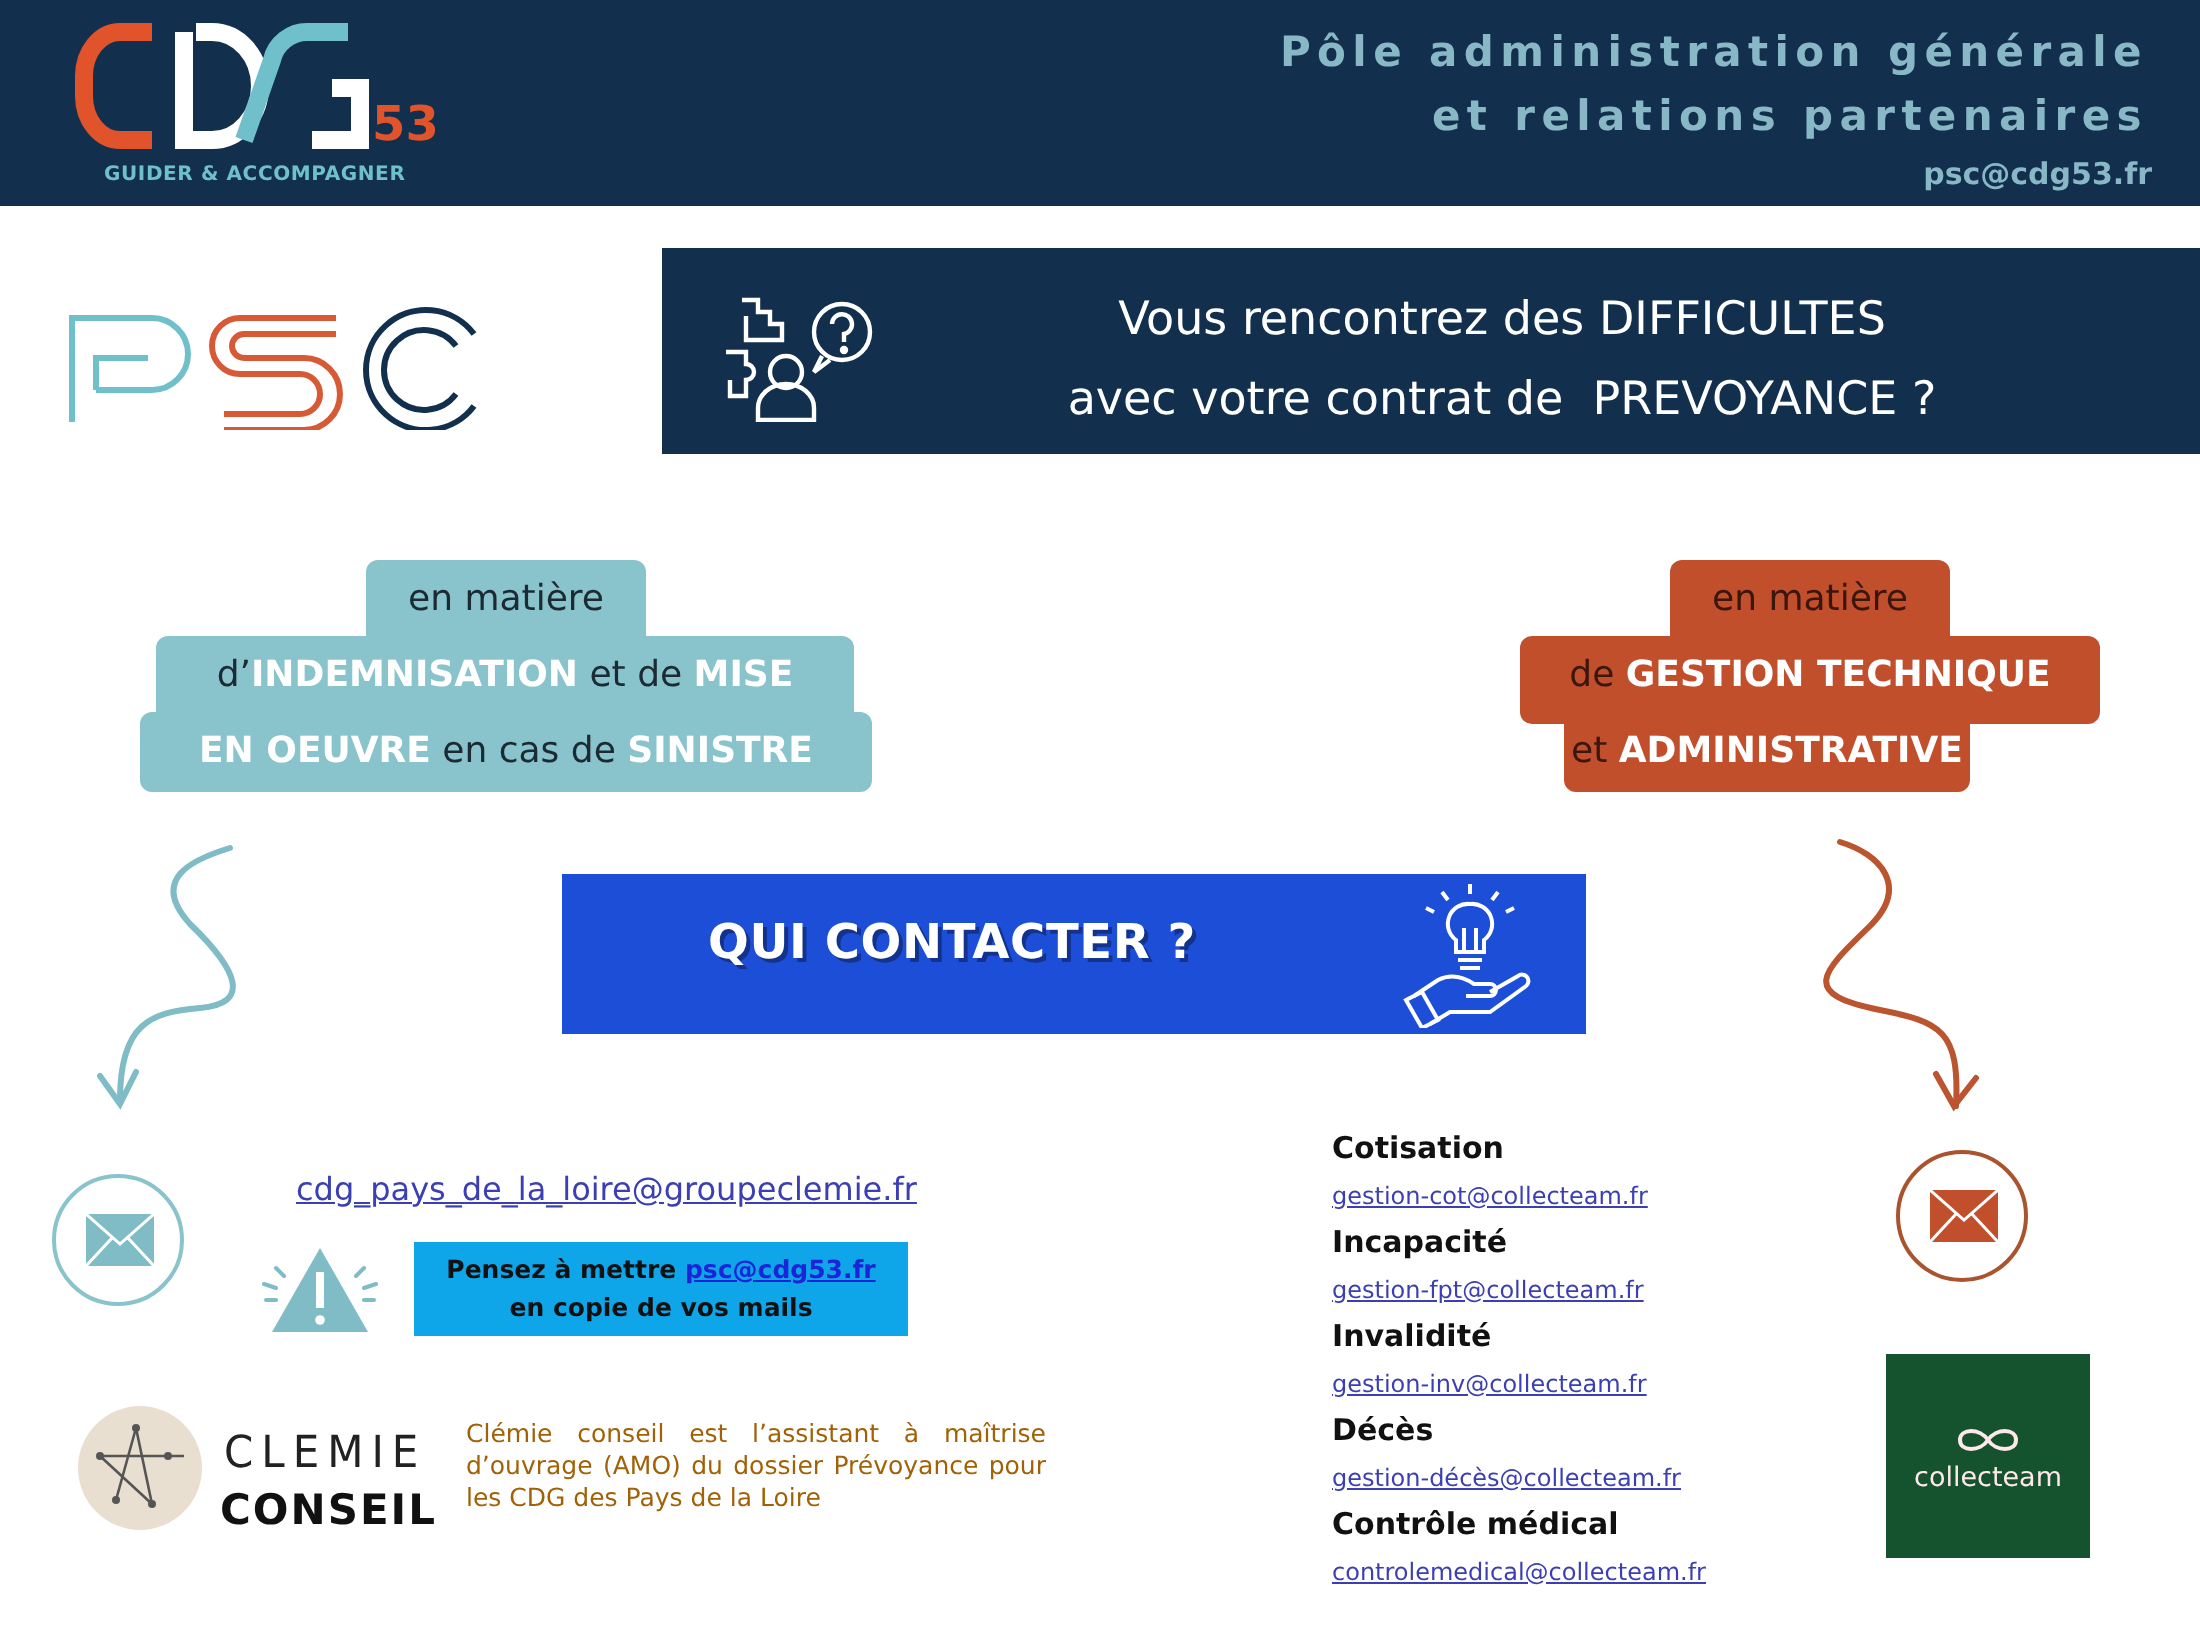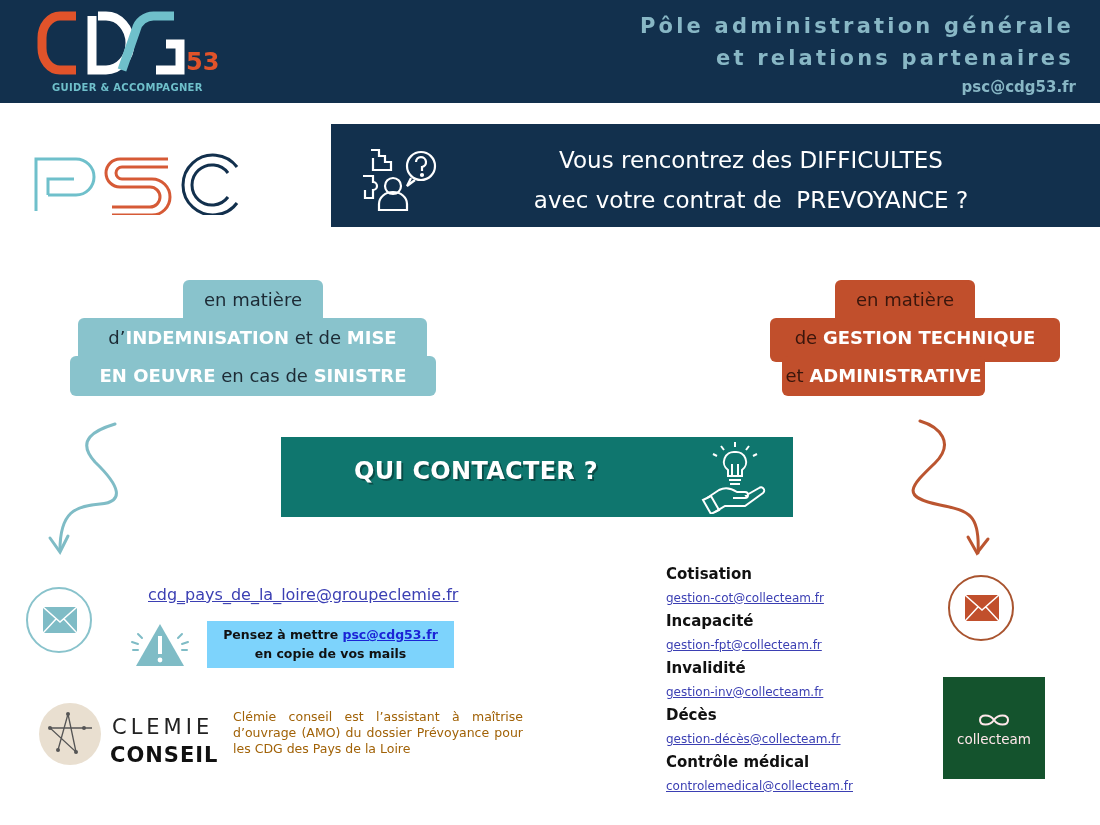--- a/index.html
+++ b/index.html
@@ -20,34 +20,34 @@
 
   .bubble { position: absolute; border-radius: 6px; font-size: 18px; line-height: 40px; text-align: center; white-space: nowrap; }
   .bubble b { font-weight: bold; }
   .teal { background: #89c3cc; color: #1c2a34; }
   .teal b { color: #ffffff; }
   .rust { background: #c14f2c; color: #3a160c; }
   .rust b { color: #ffffff; }
 
   .arrow { position: absolute; }
 
-  .contact-box { position: absolute; left: 281px; top: 437px; width: 512px; height: 80px; background: #0f766e; padding-left: 36px; }
+  .contact-box { position: absolute; left: 281px; top: 437px; width: 512px; height: 80px; background: #1d4ed8; padding-left: 36px; }
   .contact-title { position: absolute; left: 73px; top: 20px; color: #fff; font-size: 24px; font-weight: bold; letter-spacing: 0.3px; text-shadow: 2px 2px 0 rgba(0,0,0,0.35); }
   .bulb-icon { position: absolute; left: 420px; top: 3px; width: 68px; height: 74px; }
 
   .mail-circle { position: absolute; width: 66px; height: 66px; border-radius: 50%; border: 2px solid; }
   .mail-circle svg { position: absolute; left: 15px; top: 18px; }
   .mail-left { left: 26px; top: 587px; border-color: #89c3cc; }
   .mail-right { left: 948px; top: 575px; border-color: #a9542f; }
 
   .link { color: #3b3fb3; text-decoration: underline; }
   .clemie-email { position: absolute; left: 148px; top: 585px; font-size: 16px; }
 
   .warn-icon { position: absolute; left: 130px; top: 620px; width: 60px; height: 48px; }
-  .warn-box { position: absolute; left: 207px; top: 621px; width: 247px; height: 47px; background: #7dd3fc; text-align: center; font-size: 12.5px; font-weight: bold; line-height: 19px; padding-top: 4px; color: #111; }
+  .warn-box { position: absolute; left: 207px; top: 621px; width: 247px; height: 47px; background: #0ea5e9; text-align: center; font-size: 12.5px; font-weight: bold; line-height: 19px; padding-top: 4px; color: #111; }
   .warn-box .link { color: #1b24d6; }
 
   .clemie-logo { position: absolute; left: 38px; top: 700px; width: 180px; height: 72px; }
   .clemie-desc { position: absolute; left: 233px; top: 709px; font-size: 12.5px; line-height: 16px; color: #a16207; text-align: justify; width: 290px; }
 
   .contacts { position: absolute; left: 666px; top: 563px; }
   .contact-label { font-size: 15px; font-weight: bold; line-height: 23.5px; color: #111; }
   .contact-email { font-size: 12px; line-height: 23.5px; display: block; }
 
   .collecteam { position: absolute; left: 943px; top: 677px; width: 102px; height: 102px; background: #14532d; }
@@ -103,21 +103,21 @@
 <div class="bubble teal" style="left:78px; top:318px; width:349px; height:44px;">
   <span>d’</span><b>INDEMNISATION</b><span style="white-space:pre;"> et de </span><b>MISE</b>
 </div>
 <div class="bubble teal" style="left:70px; top:356px; width:366px; height:40px;">
   <b>EN OEUVRE</b><span style="white-space:pre;"> en cas de </span><b>SINISTRE</b>
 </div>
 
 <div class="bubble rust" style="left:835px; top:280px; width:140px; height:44px;">
   <span>en matière</span>
 </div>
-<div class="bubble rust" style="left:760px; top:318px; width:290px; height:44px;margin-left:10px;">
+<div class="bubble rust" style="left:760px; top:318px; width:290px; height:44px;">
   <span style="white-space:pre;">de </span><b>GESTION TECHNIQUE</b>
 </div>
 <div class="bubble rust" style="left:782px; top:356px; width:203px; height:40px;">
   <span style="white-space:pre;">et </span><b>ADMINISTRATIVE</b>
 </div>
 
 <svg class="arrow" style="left:40px; top:420px;" width="110" height="140" viewBox="0 0 110 140">
   <path d="M75 4 C55 10 35 20 55 42 C80 66 85 82 60 84 C35 86 20 92 20 130" fill="none" stroke="#7fbcc6" stroke-width="3" stroke-linecap="round"></path>
   <path d="M10 118 L20 132 L28 116" fill="none" stroke="#7fbcc6" stroke-width="3" stroke-linecap="round"></path>
 </svg>

